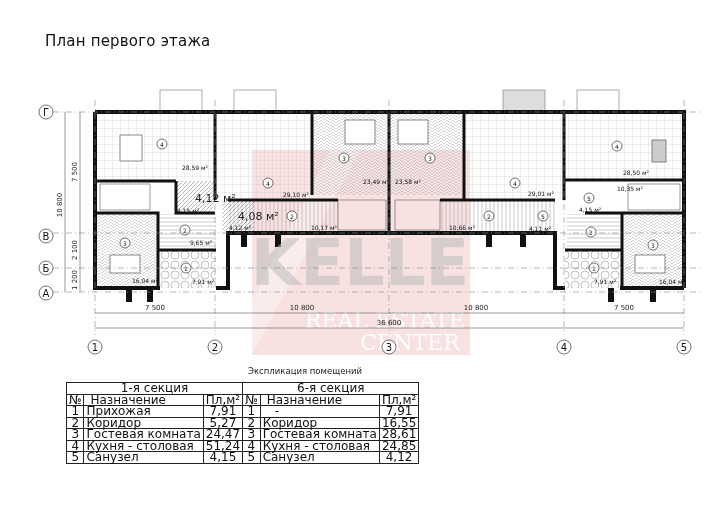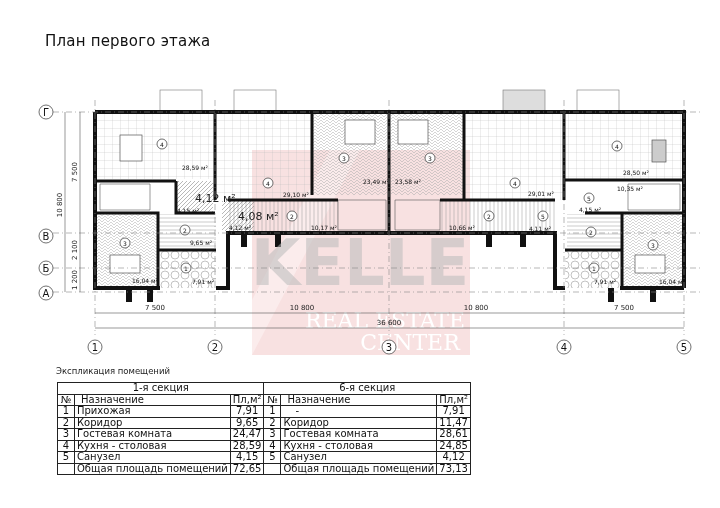--- a/index.html
+++ b/index.html
@@ -1,20 +1,20 @@
 <!DOCTYPE html>
 <html><head>
 <meta charset="utf-8">
 <style>
   html,body{margin:0;padding:0;background:#fff;}
   body{width:720px;height:508px;position:relative;overflow:hidden;font-family:"DejaVu Sans",sans-serif;color:#111;}
   .title{position:absolute;top:32px;left:0;width:720px;text-align:left;font-size:15px;letter-spacing:0.2px;color:#111;font-family:"DejaVu Sans",sans-serif;padding-left:45px;}
   svg.plan{position:absolute;left:0;top:0;}
-  .explic-title{position:absolute;top:366px;left:56px;width:306px;text-align:left;font-size:8.5px;color:#222;}
-  table.explic{position:absolute;left:57px;top:382px;border-collapse:collapse;font-size:10px;color:#111;font-family:"DejaVu Sans",sans-serif;}
+  .explic-title{position:absolute;top:366px;left:56px;width:306px;text-align:right;font-size:8.5px;color:#222;}
+  table.explic{position:absolute;left:66px;top:382px;border-collapse:collapse;font-size:12px;color:#111;font-family:"DejaVu Sans",sans-serif;}
   table.explic td{border:1px solid #222;padding:0 2px;height:10.5px;line-height:10px;white-space:nowrap;}
   table.explic td.c{text-align:center;}
   .sechead td{text-align:center;}
   .wm-text{font-family:"DejaVu Serif",serif;}
 </style>
 </head>
 <body>
 
 <div class="title">План первого этажа</div>
 
@@ -265,51 +265,43 @@
     <td class="c">1</td>
     <td>Прихожая</td>
     <td class="c">7,91</td>
     <td class="c">1</td>
     <td style="padding-left:14px">-</td>
     <td class="c">7,91</td>
   </tr>
   <tr>
     <td class="c">2</td>
     <td>Коридор</td>
-    <td class="c">9,65</td>
+    <td class="c">5,27</td>
     <td class="c">2</td>
     <td>Коридор</td>
-    <td class="c">11,47</td>
+    <td class="c">16,55</td>
   </tr>
   <tr>
     <td class="c">3</td>
     <td>Гостевая комната</td>
     <td class="c">24,47</td>
     <td class="c">3</td>
     <td>Гостевая комната</td>
     <td class="c">28,61</td>
   </tr>
   <tr>
     <td class="c">4</td>
     <td>Кухня - столовая</td>
-    <td class="c">28,59</td>
+    <td class="c">51,24</td>
     <td class="c">4</td>
     <td>Кухня - столовая</td>
     <td class="c">24,85</td>
   </tr>
   <tr>
     <td class="c">5</td>
     <td>Санузел</td>
     <td class="c">4,15</td>
     <td class="c">5</td>
     <td>Санузел</td>
     <td class="c">4,12</td>
   </tr>
-  <tr>
-    <td></td>
-    <td>Общая площадь помещений</td>
-    <td class="c">72,65</td>
-    <td></td>
-    <td>Общая площадь помещений</td>
-    <td class="c">73,13</td>
-  </tr>
 </tbody>
   </table>
 
 </body></html>

